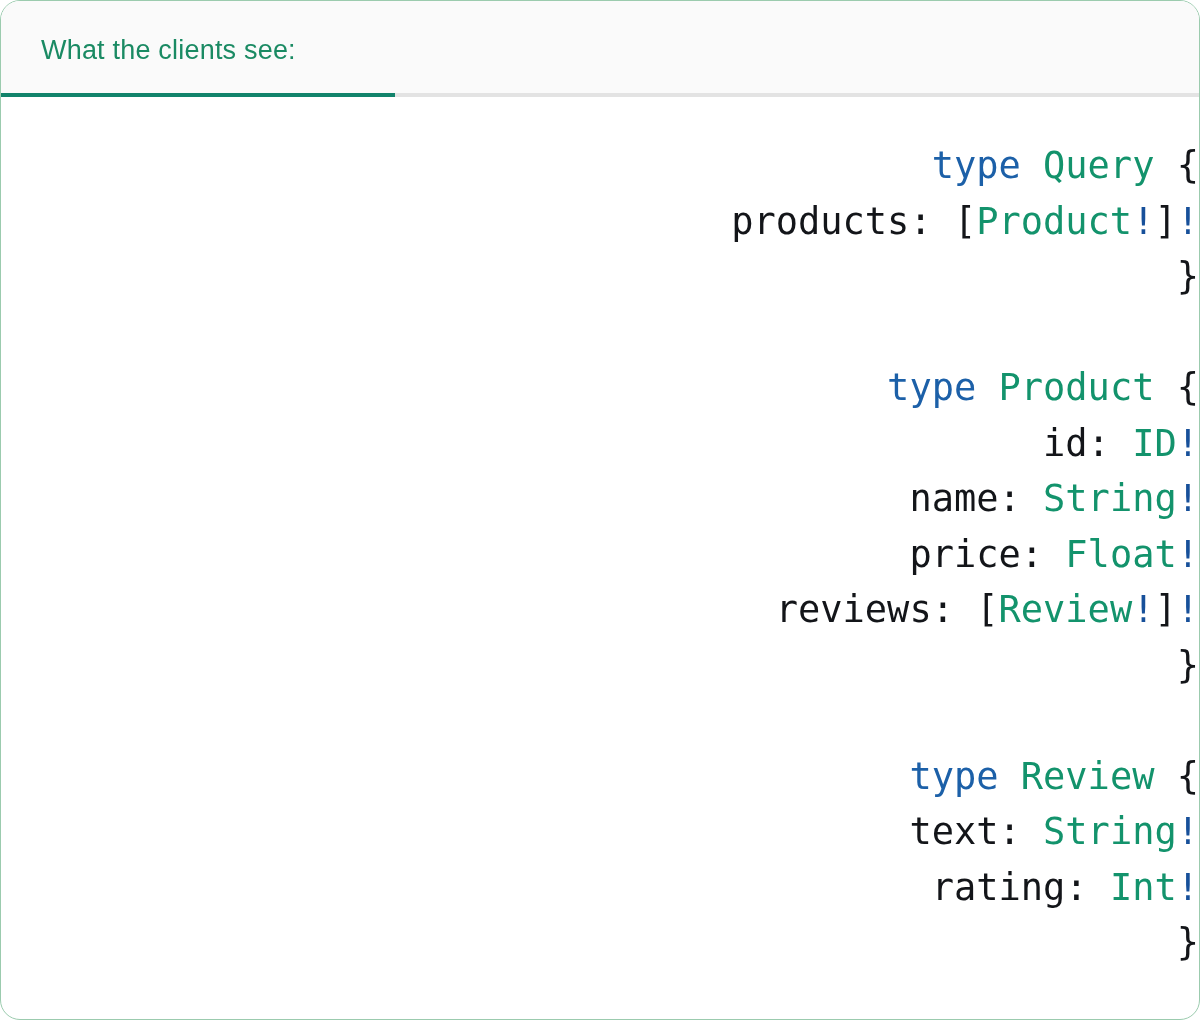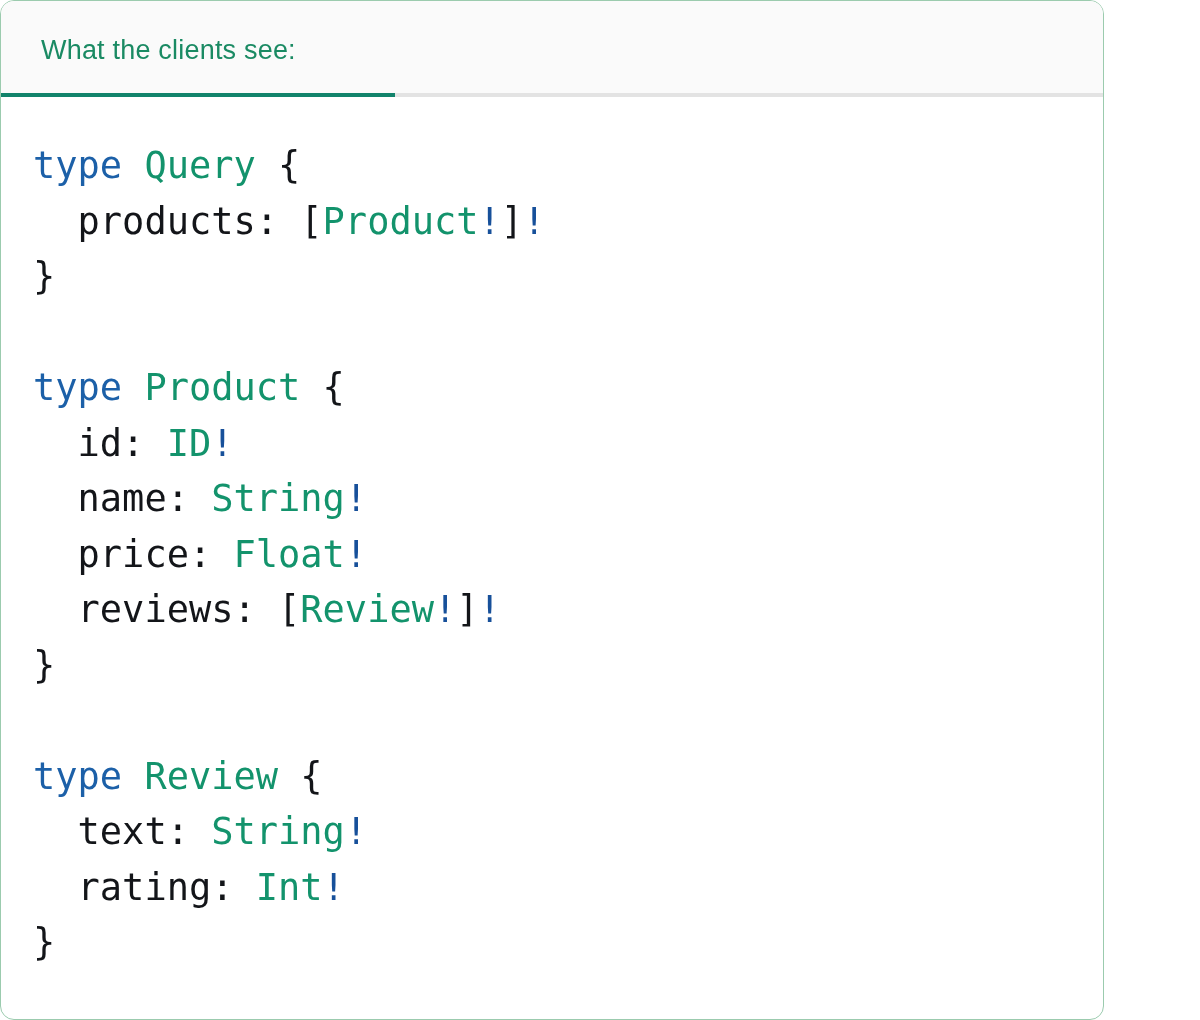--- a/index.html
+++ b/index.html
@@ -5,25 +5,25 @@
   html, body {
     margin: 0;
     padding: 0;
     width: 1200px;
     height: 1020px;
     background: #ffffff;
   }
   .card {
     position: relative;
     box-sizing: border-box;
-    width: 1104px;
+    width: 1200px;
     height: 1020px;
     background: var(--card_bg, #ffffff);
     border: 1px solid var(--card_border, #9bcbae);
-    border-radius: 14px;
+    border-radius: 20px;
     overflow: hidden;
   }
   .tab-bar {
     position: relative;
     box-sizing: content-box;
     height: 92px;
     background: var(--tab_bg, #fafafa);
     border-bottom: 4px solid var(--divider_gray, #e3e3e3);
   }
   .tab-label {
@@ -47,20 +47,21 @@
     background: var(--underline_green, #12836b);
     z-index: 2;
   }
   .code {
     margin: 41px 0 0 0;
     padding: 0 0 0 32px;
     font-family: "DejaVu Sans Mono", "Liberation Mono", monospace;
     font-size: 37px;
     line-height: 55.5px;
     color: var(--code_text, #131519);
+    text-align: right;
   }
   .code-line { white-space: pre; }
   .tok-kw   { color: var(--keyword_blue, #1c60a8); }
   .tok-ty   { color: var(--accent_green, #13936c); }
   .tok-bang { color: var(--bang_blue, #17509a); }
   .tok-pl   { color: var(--code_text, #131519); }
 </style>
 </head>
 <body>
 

